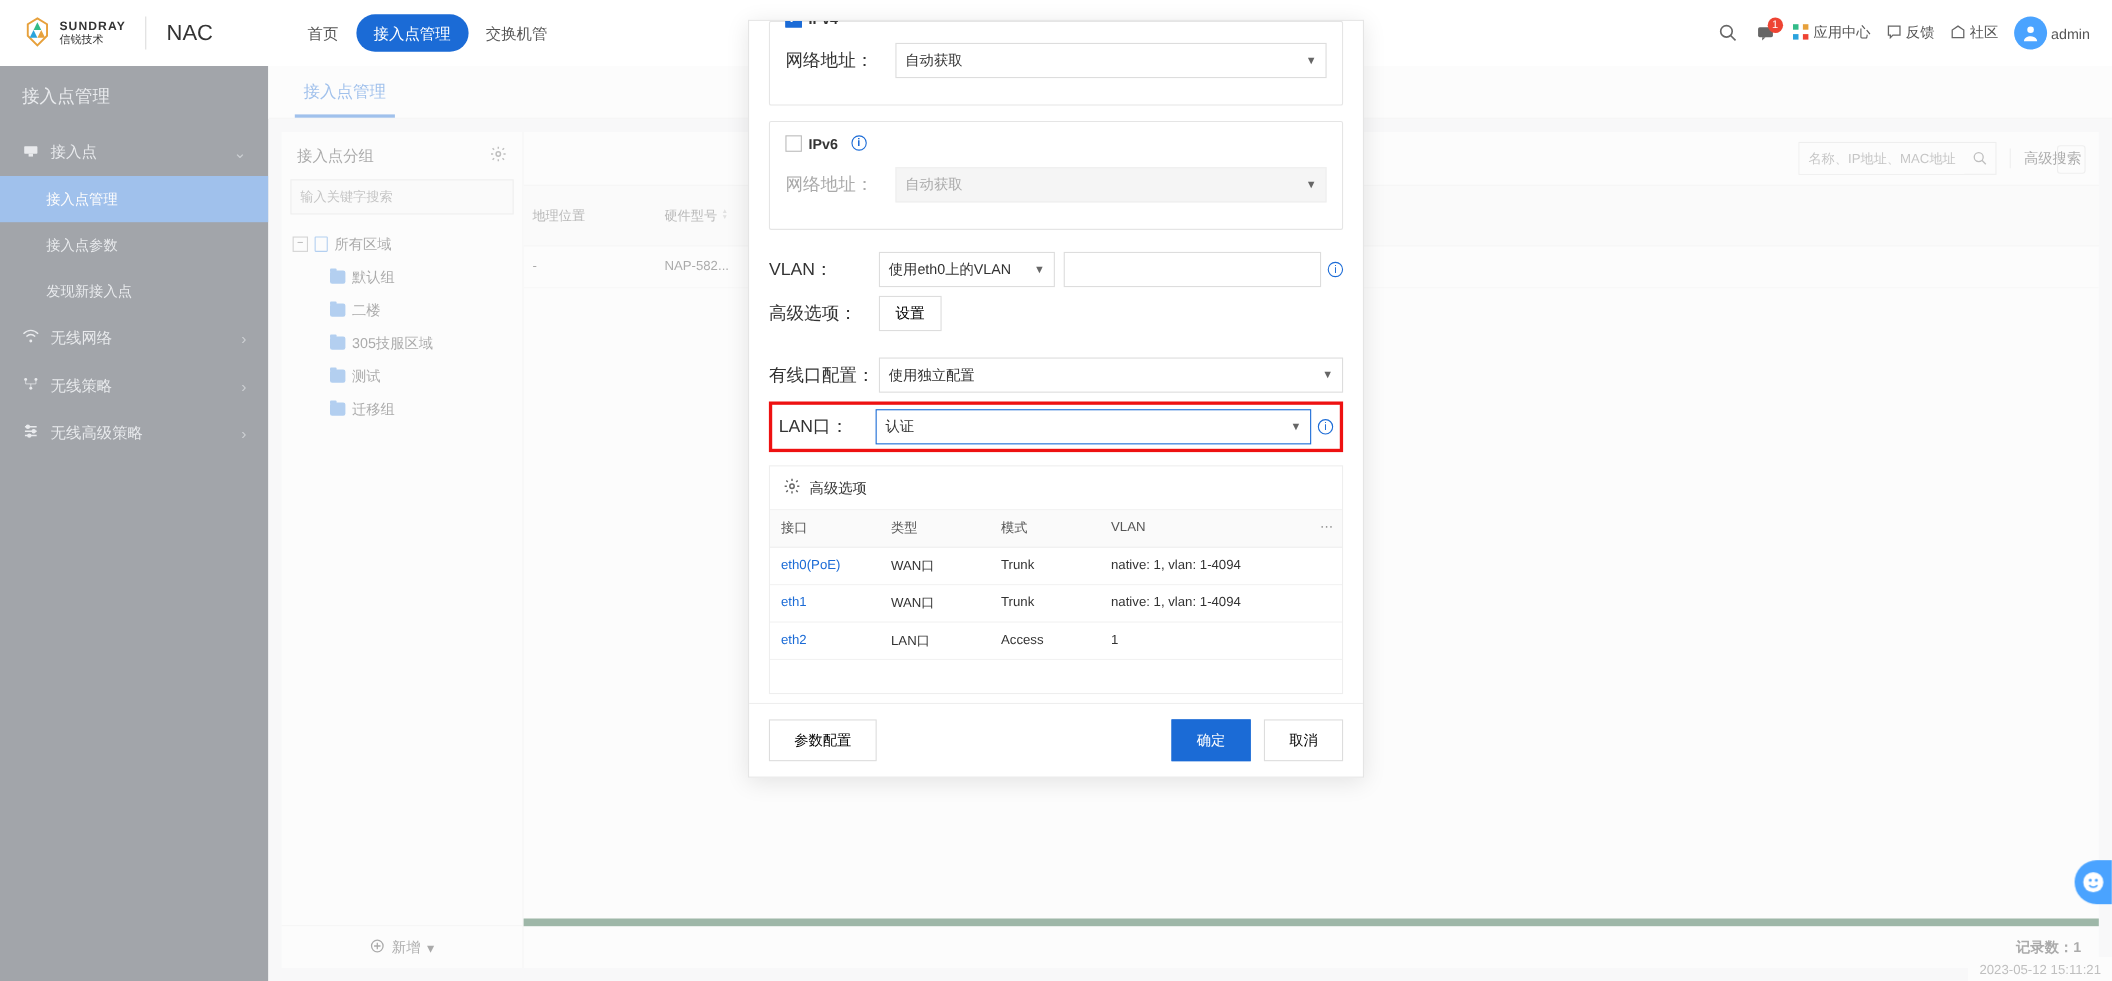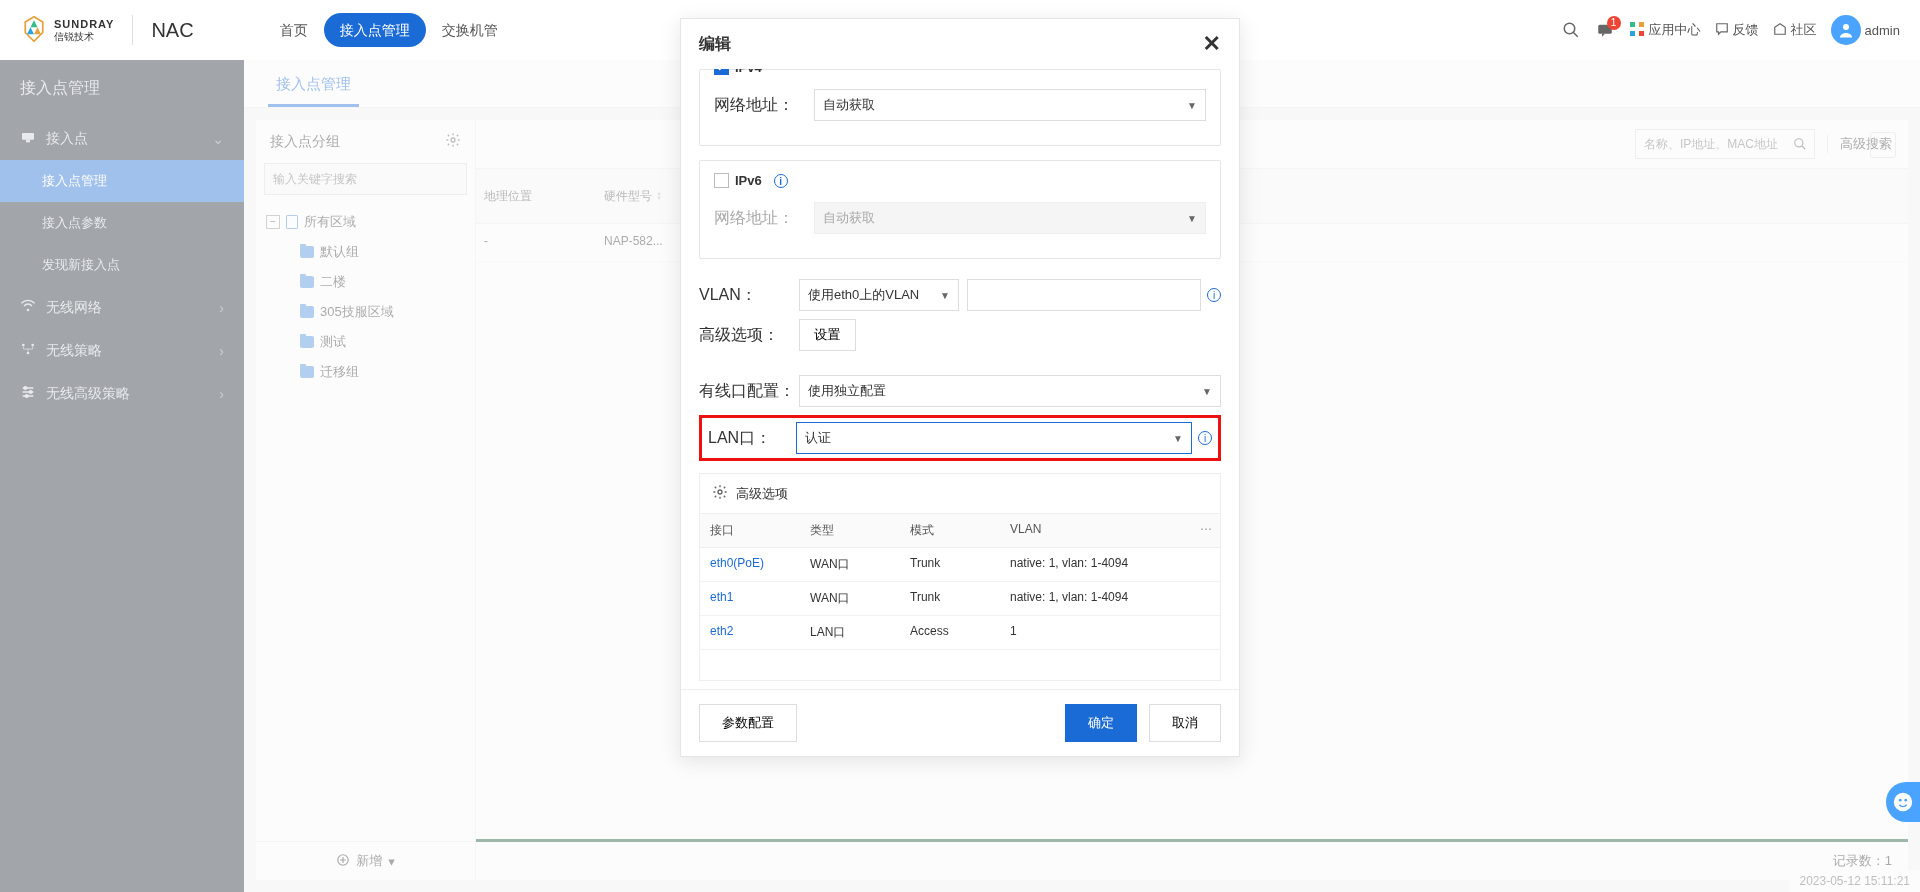--- a/index.html
+++ b/index.html
@@ -57,21 +57,21 @@
 .rp-toolbar { height: 48px; display: flex; align-items: center; justify-content: flex-end; gap: 12px; padding: 0 16px; }
 .rp-search { display: flex; align-items: center; border: 1px solid #ddd; height: 30px; }
 .rp-search input { border: none; height: 28px; padding: 0 8px; width: 150px; font-size: 12px; }
 .rp-search .sbtn { width: 28px; display: flex; align-items: center; justify-content: center; }
 .rp-divider { width: 1px; height: 18px; background: #ddd; }
 .adv-search { cursor: pointer; }
 .tbl-head { display: flex; border-top: 1px solid #eee; border-bottom: 1px solid #eee; background: #fafafa; font-size: 12px; color: #555; }
 .tbl-head .cell { padding: 10px 8px; display: flex; align-items: center; gap: 2px; }
 .tbl-row { display: flex; font-size: 12px; border-bottom: 1px solid #f5f5f5; }
 .tbl-row .cell { padding: 10px 8px; }
-.rp-footer { margin-top: auto; border-top: 3px solid #14532d; padding: 10px 16px; text-align: right; }
+.rp-footer { margin-top: auto; border-top: 7px solid #14532d; padding: 10px 16px; text-align: right; font-weight: bold; }
 
 .help-btn { position: absolute; top: 12px; right: 12px; width: 26px; height: 26px; border: 1px solid #ddd; border-radius: 3px; display: flex; align-items: center; justify-content: center; color: #888; cursor: pointer; }
 
 
 .status { position: fixed; bottom: 0; right: 0; padding: 4px 10px; font-size: 12px; color: #666; background: #fff; }
 
 
 .modal-mask { position: fixed; inset: 60px 0 0 0; background: rgba(250,250,250,.6); z-index: 100; }
 .modal { position: fixed; top: 18px; left: 50%; transform: translateX(-50%); width: 560px; background: #fff; z-index: 110; border: 1px solid #e5e5e5; box-shadow: 0 4px 20px rgba(0,0,0,.1); display: flex; flex-direction: column; max-height: calc(100vh - 20px); }
 .modal-hdr { padding: 14px 18px; display: flex; align-items: center; justify-content: space-between; font-size: 16px; font-weight: 600; }
@@ -80,21 +80,21 @@
 .frow { display: flex; align-items: center; margin: 8px 0; }
 .frow .flabel { width: 100px; text-align: left; font-size: 16px; color: #333; }
 .frow.disabled .flabel { color: #aaa; }
 .fsel { flex: 1; height: 32px; border: 1px solid #ddd; padding: 0 8px; display: flex; align-items: center; justify-content: space-between; background: #fff; cursor: pointer; }
 .fsel.short { flex: none; width: 160px; }
 .fsel.disabled { background: #f5f5f5; color: #aaa; border-color: #eee; }
 .caret { font-size: 10px; color: #666; }
 .fbtn-sm { height: 32px; padding: 0 14px; border: 1px solid #ddd; background: #fff; cursor: pointer; }
 .info-ico { width: 14px; height: 14px; border: 1px solid #1b6bd6; border-radius: 50%; color: #1b6bd6; font-size: 10px; display: inline-flex; align-items: center; justify-content: center; margin-left: 6px; }
 .ipv4-box { border: 1px solid #e5e5e5; border-radius: 2px; padding: 4px 14px 16px; margin-bottom: 14px; }
-.chk { display: flex; align-items: flex-end; gap: 6px; font-size: 13px; font-weight: 600; }
+.chk { display: flex; align-items: flex-start; gap: 6px; font-size: 13px; font-weight: 600; }
 .chk .box { width: 15px; height: 15px; border: 1px solid #bbb; display: flex; align-items: center; justify-content: center; }
 .chk .box.checked { background: #1b6bd6; border-color: #1b6bd6; color: #fff; font-size: 11px; }
 .ipv6-box { border: 1px solid #e5e5e5; border-radius: 2px; padding: 12px 14px 16px; }
 .vlan-input-ext { flex: 1; height: 32px; border: 1px solid #ddd; margin-left: 8px; }
 
 .hl-red { border: 3px solid #e11; padding: 4px 6px; margin: 6px 0 4px; }
 .hl-red .flabel { width: 88px; }
 .hl-red .fsel { border: 1px solid #1b6bd6; }
 
 .adv-opt { border: 1px solid #eee; margin-top: 12px; }
@@ -336,24 +336,20 @@
         </div>
       </div>
     </div>
   </div>
 </div>
 
 <div class="status">2023-05-12 15:11:21</div>
 
 <div class="modal-mask"></div>
 <div class="modal">
-  <div class="modal-hdr">
-    <span>编辑</span>
-    <span class="modal-close">✕</span>
-  </div>
   <div class="modal-body">
     <div class="ipv4-box">
       <div class="chk" style="margin-top:-14px">
         <span class="box checked">✓</span>
         <span>IPv4</span>
       </div>
       <div class="frow" style="margin-top:14px">
         <div class="flabel">网络地址：</div>
         <div class="fsel">
           <span>自动获取</span>

